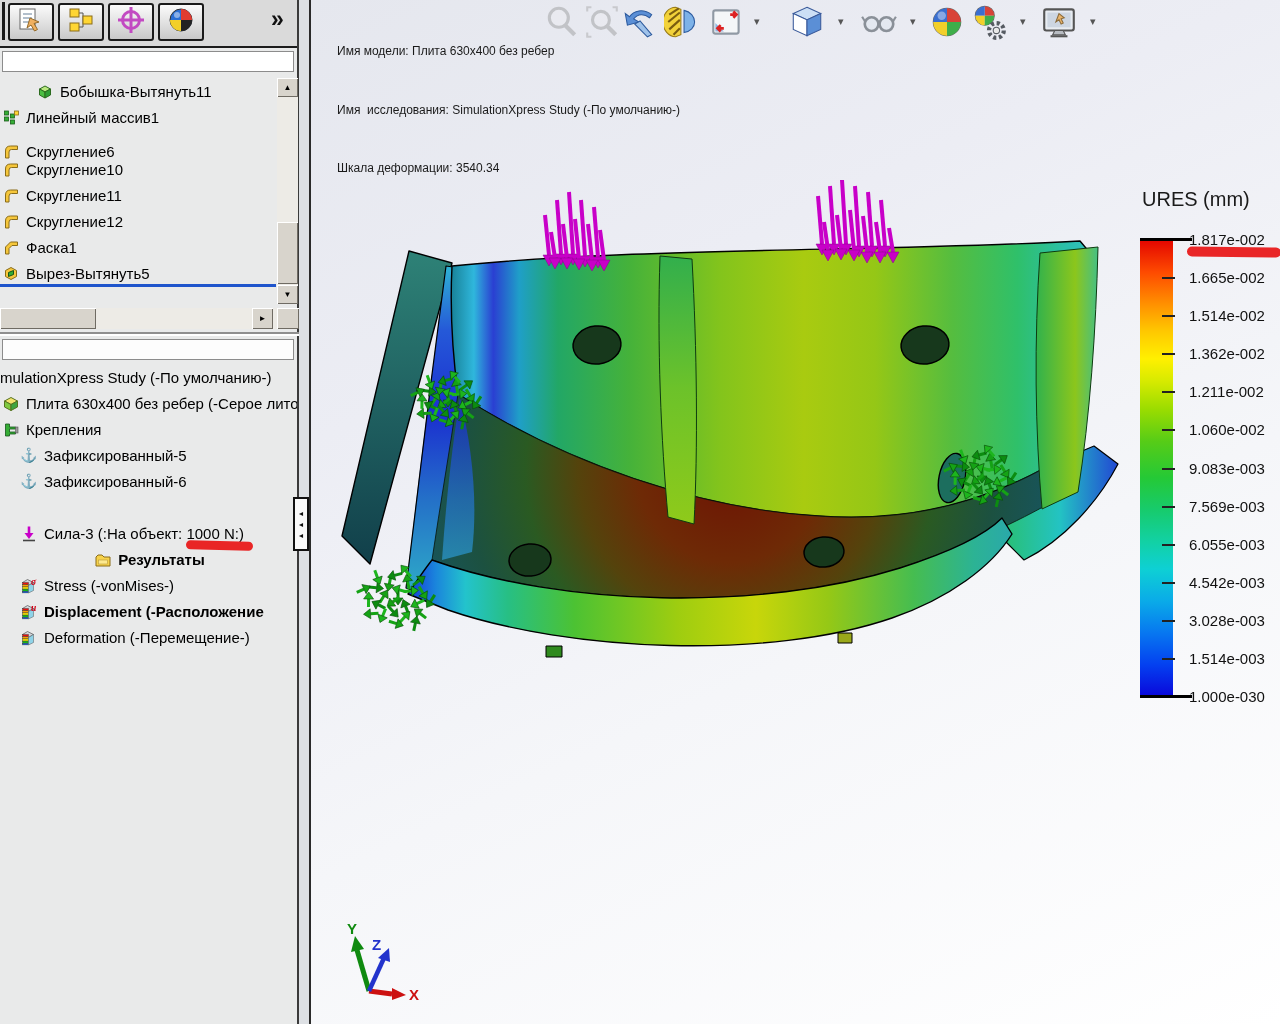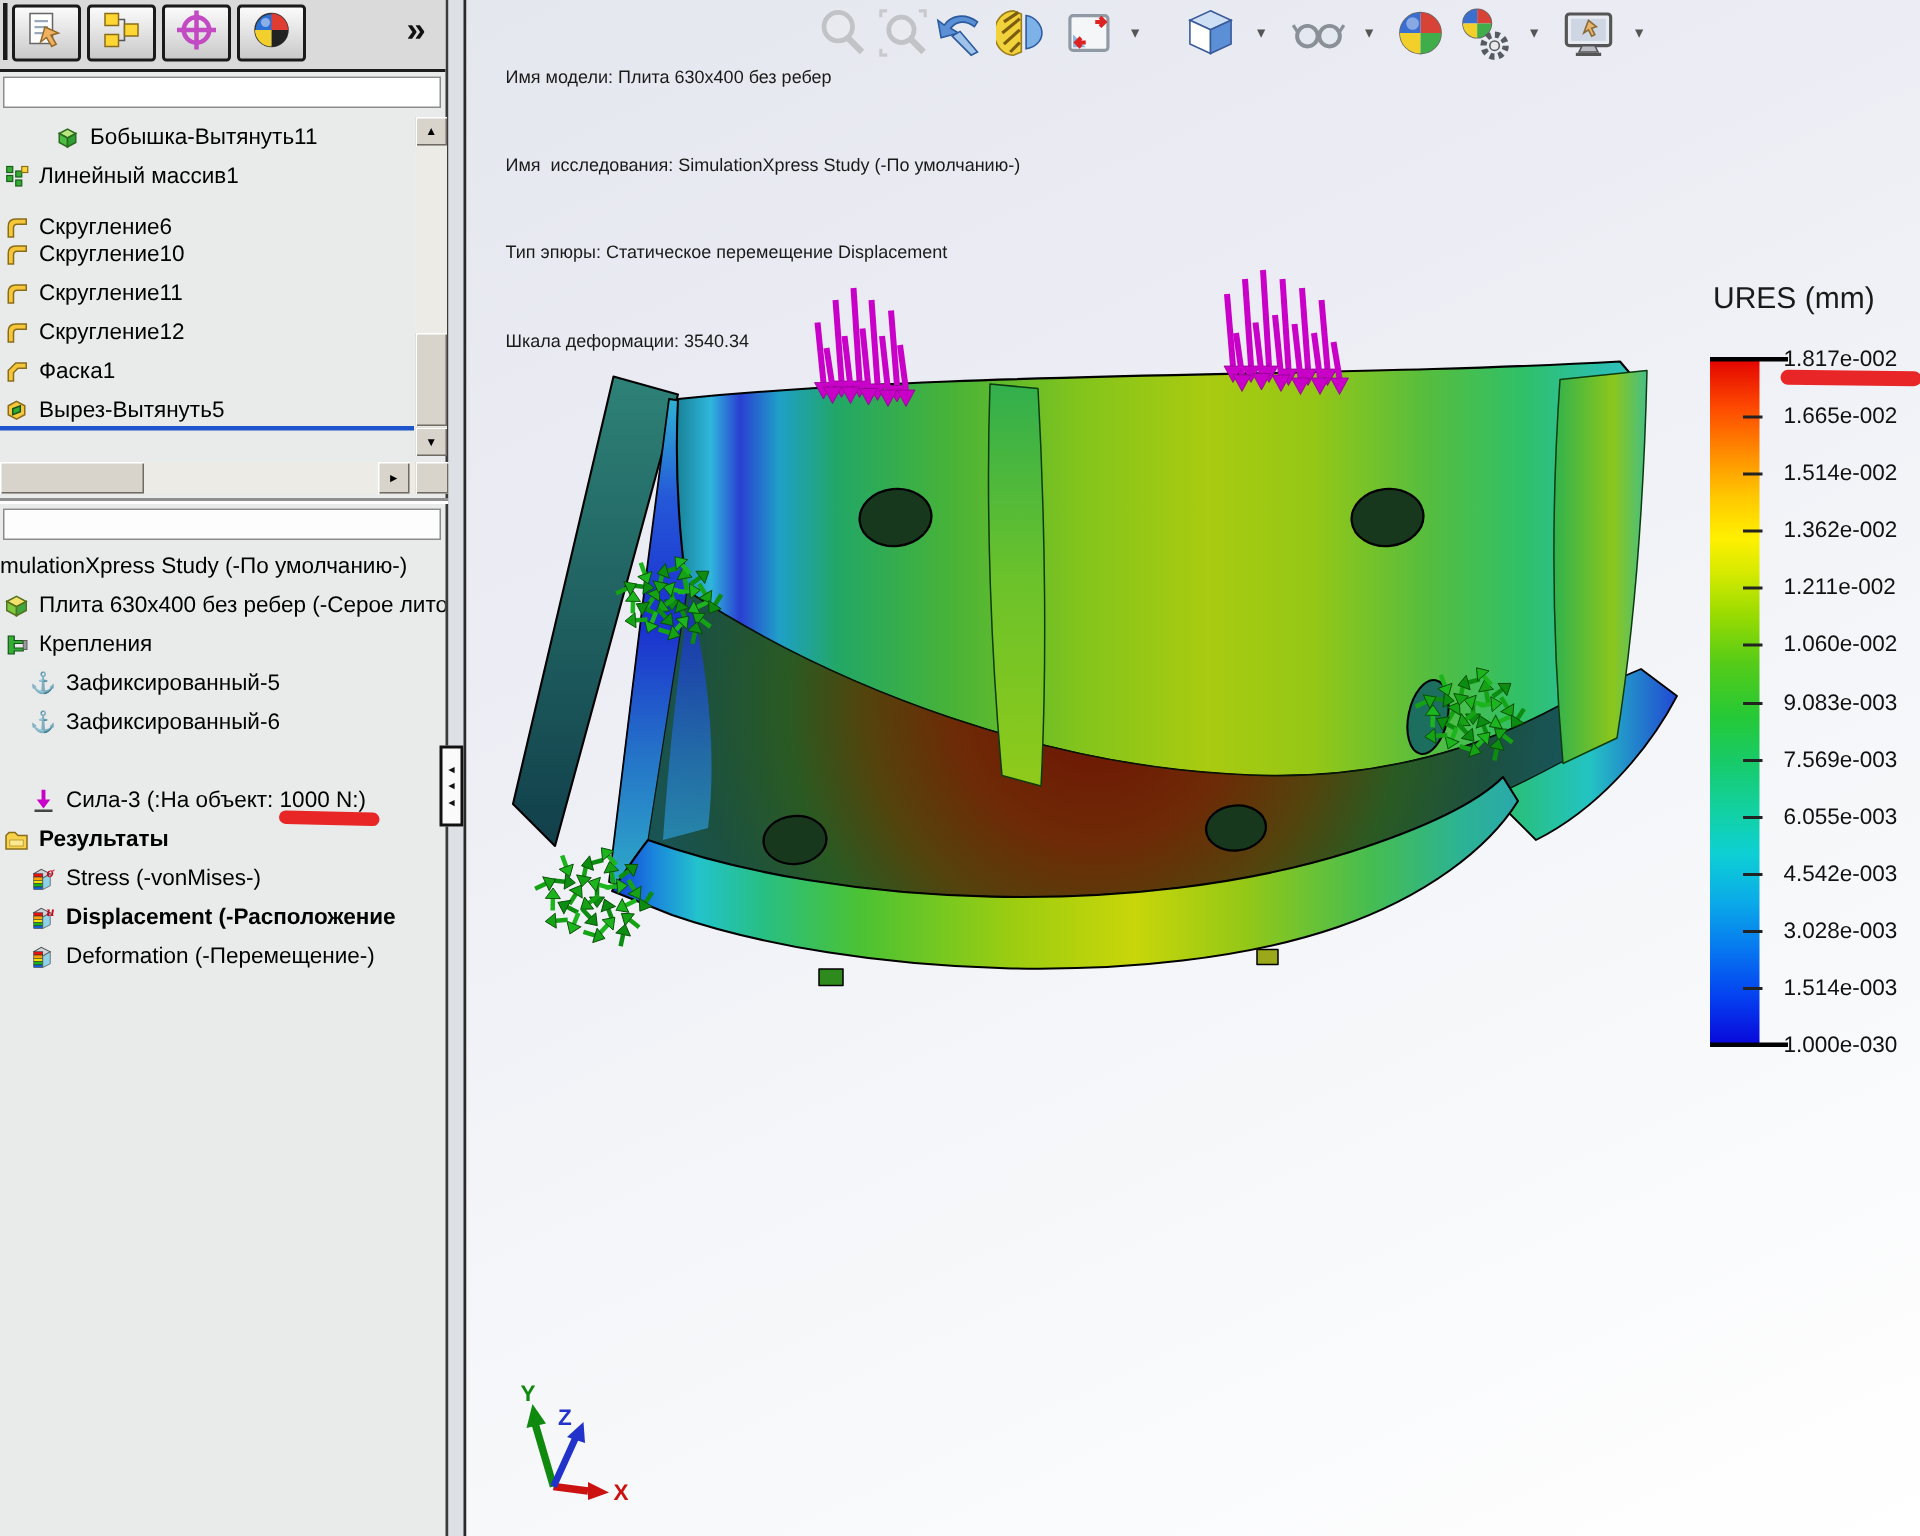--- a/index.html
+++ b/index.html
@@ -251,21 +251,21 @@
         <div class="trow ind" style="top: 156px;">
           <span class="ic">
             <svg viewBox="0 0 17 17" width="18" height="17">
               <line x1="8.5" y1="1.5" x2="8.5" y2="9" stroke="#c800c8" stroke-width="2.6"></line>
               <polygon points="4,8 13,8 8.5,14" fill="#c800c8"></polygon>
               <line x1="2.5" y1="15.5" x2="14.5" y2="15.5" stroke="#444" stroke-width="1.6"></line>
             </svg>
           </span>
           <span class="lb">Сила-3 (:На объект: 1000 N:)</span>
         </div>
-        <div class="trow bold" style="top: 182px;">
+        <div class="trow bold" style="top: 182px; justify-content: center;">
           <span class="ic">
             <svg viewBox="0 0 17 17" width="18" height="17">
               <path d="M1.5,15 V6 l2,-2 h4 l2,2 h6 v9 Z" fill="#f7d24a" stroke="#8a6d1a"></path>
               <rect x="4" y="9" width="9" height="4" fill="#fde98f" stroke="#b89a3a" stroke-width="0.6"></rect>
             </svg>
           </span>
           <span class="lb">Результаты</span>
         </div>
         <div class="trow ind" style="top: 208px;">
           <span class="ic">
@@ -797,21 +797,20 @@
         <polygon points="378,958 390,962 389,948" fill="#2233cc"></polygon>
         <text x="409" y="1000" fill="#cc1111">X</text>
         <text x="347" y="934" fill="#0f8a0f">Y</text>
         <text x="372" y="950" fill="#2233cc">Z</text>
       </g>
     </svg>
 
     <div class="anno">
       <div>Имя модели: Плита 630x400 без ребер</div>
       <div>Имя  исследования: SimulationXpress Study (-По умолчанию-)</div>
-      <div>Тип эпюры: Статическое перемещение Displacement</div>
       <div>Шкала деформации: 3540.34</div>
     </div>
 
     <div id="hud-toolbar">
         <div class="hud dis" style="left: 232px;"><svg viewBox="0 0 36 36" width="38" height="38">
             <circle cx="15" cy="14" r="9" fill="#eef1f5" fill-opacity="0.5" stroke="#8a9098" stroke-width="3"></circle>
             <line x1="21" y1="21" x2="30" y2="30" stroke="#8a9098" stroke-width="4"></line>
           </svg></div>
         <div class="hud dis" style="left: 272px;"><svg viewBox="0 0 36 36" width="38" height="38">
             <path d="M4,8 V4 H8 M28,4 h4 v4 M4,28 v4 h4" stroke="#9aa0a8" fill="none" stroke-width="2"></path>

